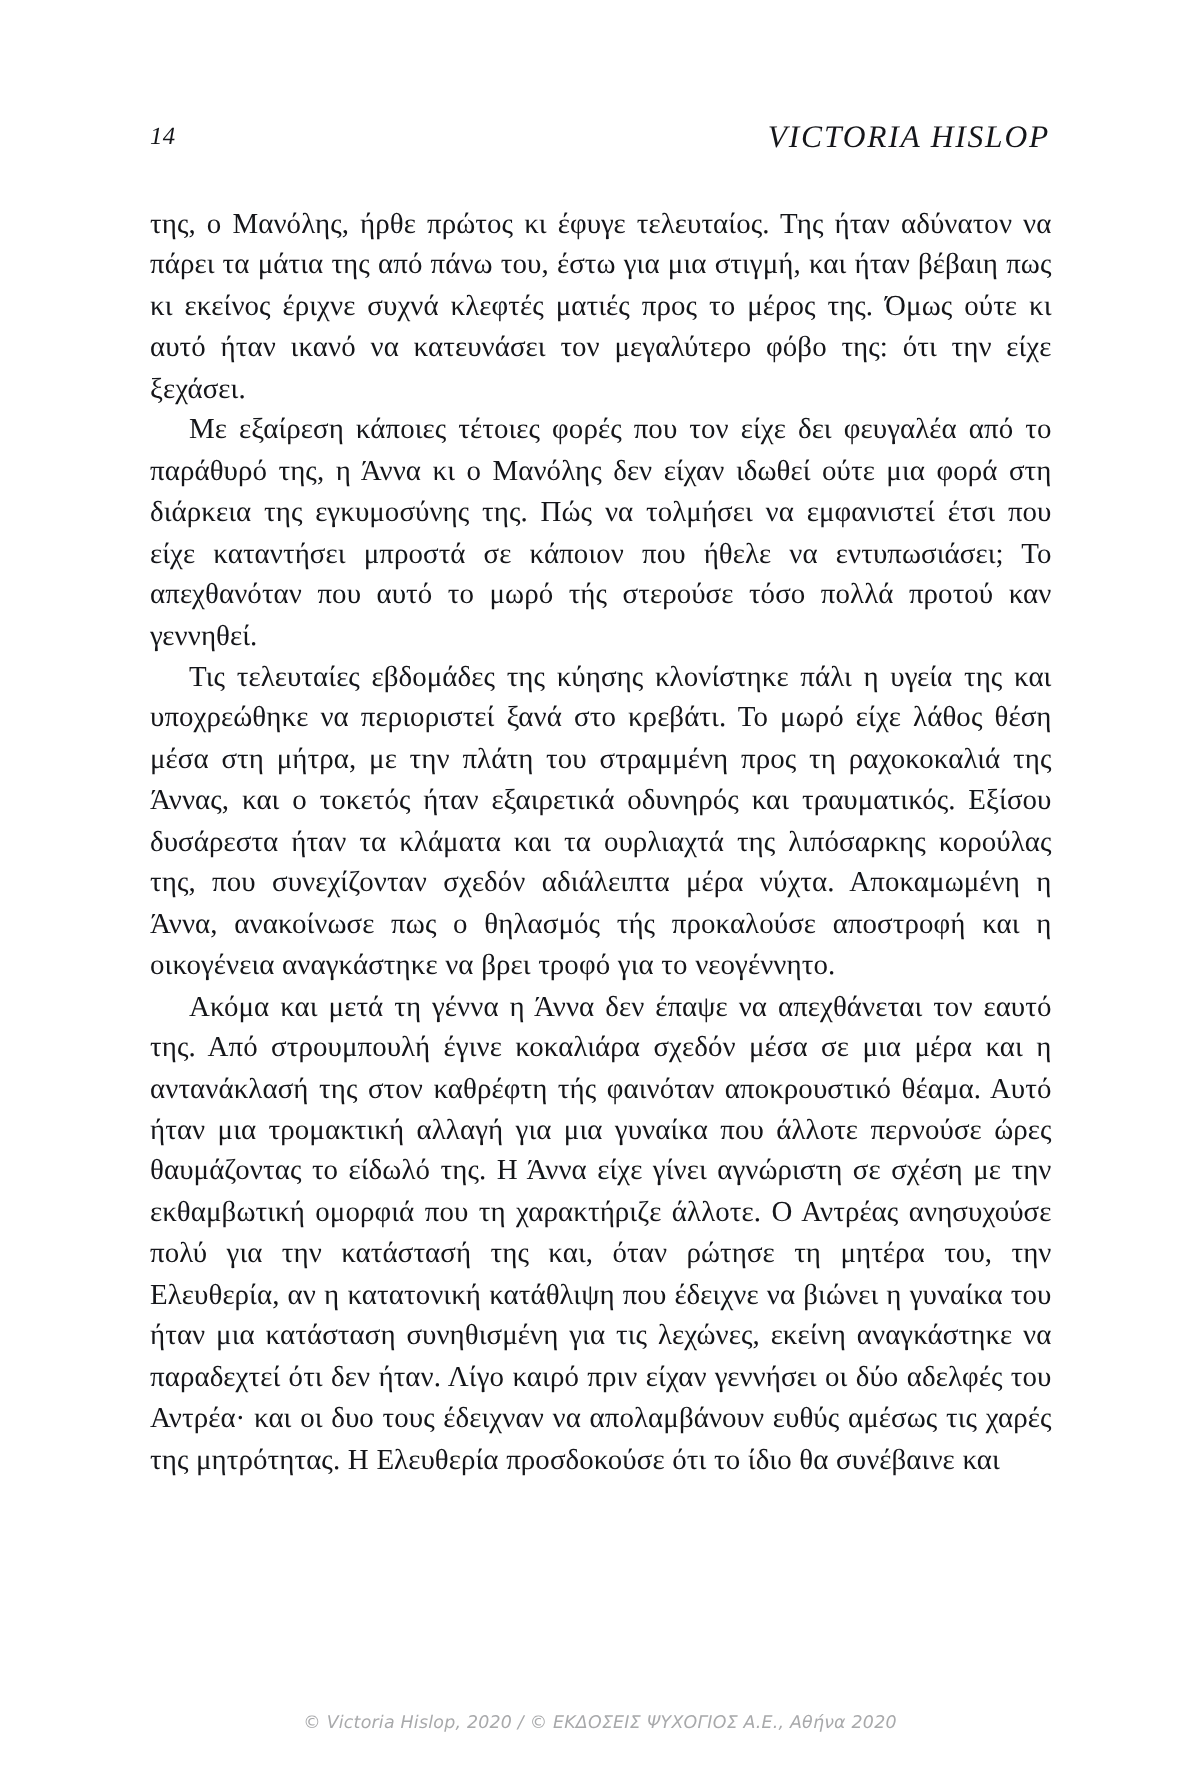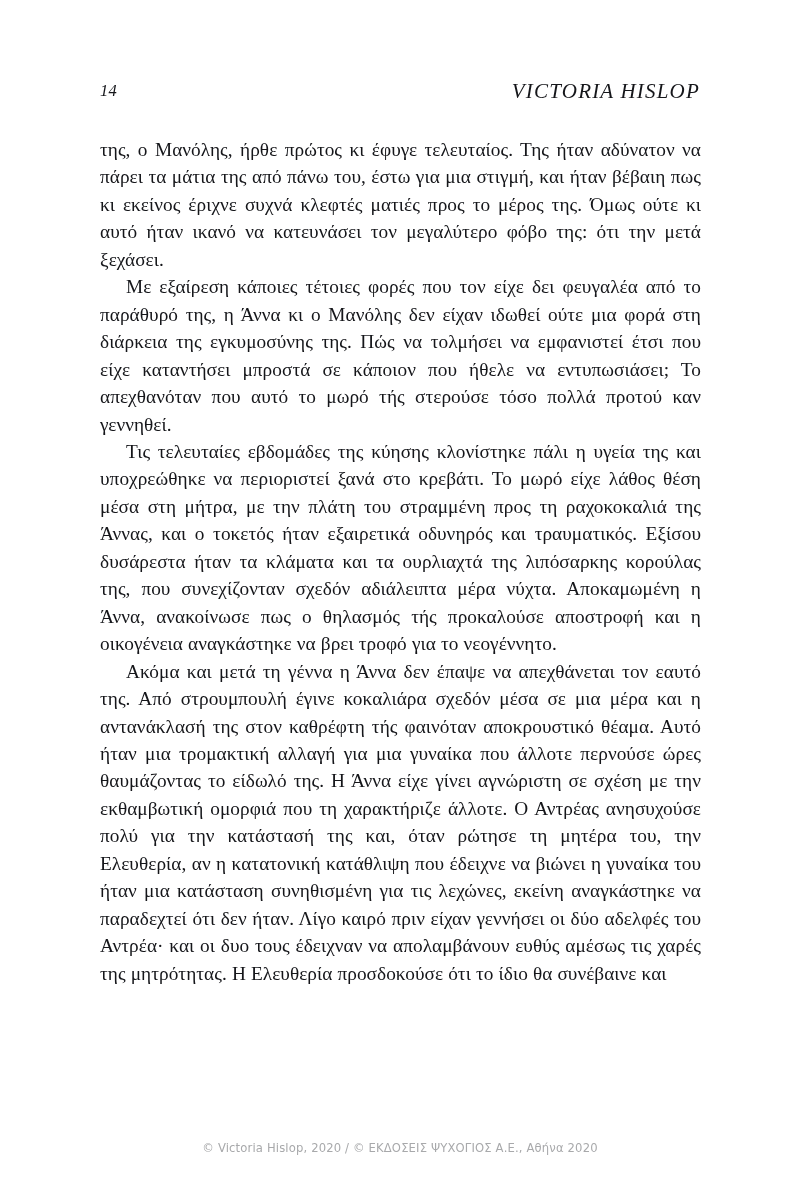--- a/index.html
+++ b/index.html
@@ -81,34 +81,35 @@
     position: absolute;
     left: 0;
     top: 1141px;
     width: 800px;
     text-align: center;
     font-family: "DejaVu Sans", "Liberation Sans", sans-serif;
     font-size: 11.6px;
     letter-spacing: 0.15px;
     color: #a8a9ab;
     white-space: nowrap;
+    font-style: italic;
   }
 </style>
 </head>
 <body>
 
 <div class="page">
 
   <div class="running-head">
     <span class="folio">14</span>
     <span class="book-author">VICTORIA HISLOP</span>
   </div>
 
   <div class="text-block">
-    <p>της, ο Μανόλης, ήρθε πρώτος κι έφυγε τελευταίος. Της ήταν αδύνατον να πάρει τα μάτια της από πάνω του, έστω για μια στιγμή, και ήταν βέβαιη πως κι εκείνος έριχνε συχνά κλεφτές ματιές προς το μέρος της. Όμως ούτε κι αυτό ήταν ικανό να κατευνάσει τον μεγαλύτερο φόβο της: ότι την μετά ξεχάσει.</p>
+    <p>της, ο Μανόλης, ήρθε πρώτος κι έφυγε τελευταίος. Της ήταν αδύνατον να πάρει τα μάτια της από πάνω του, έστω για μια στιγμή, και ήταν βέβαιη πως κι εκείνος έριχνε συχνά κλεφτές ματιές προς το μέρος της. Όμως ούτε κι αυτό ήταν ικανό να κατευνάσει τον μεγαλύτερο φόβο της: ότι την είχε ξεχάσει.</p>
     <p>Με εξαίρεση κάποιες τέτοιες φορές που τον είχε δει φευγαλέα από το παράθυρό της, η Άννα κι ο Μανόλης δεν είχαν ιδωθεί ούτε μια φορά στη διάρκεια της εγκυμοσύνης της. Πώς να τολμήσει να εμφανιστεί έτσι που είχε καταντήσει μπροστά σε κάποιον που ήθελε να εντυπωσιάσει; Το απεχθανόταν που αυτό το μωρό τής στερούσε τόσο πολλά προτού καν γεννηθεί.</p>
     <p>Τις τελευταίες εβδομάδες της κύησης κλονίστηκε πάλι η υγεία της και υποχρεώθηκε να περιοριστεί ξανά στο κρεβάτι. Το μωρό είχε λάθος θέση μέσα στη μήτρα, με την πλάτη του στραμμένη προς τη ραχοκοκαλιά της Άννας, και ο τοκετός ήταν εξαιρετικά οδυνηρός και τραυματικός. Εξίσου δυσάρεστα ήταν τα κλάματα και τα ουρλιαχτά της λιπόσαρκης κορούλας της, που συνεχίζονταν σχεδόν αδιάλειπτα μέρα νύχτα. Αποκαμωμένη η Άννα, ανακοίνωσε πως ο θηλασμός τής προκαλούσε αποστροφή και η οικογένεια αναγκάστηκε να βρει τροφό για το νεογέννητο.</p>
     <p>Ακόμα και μετά τη γέννα η Άννα δεν έπαψε να απεχθάνεται τον εαυτό της. Από στρουμπουλή έγινε κοκαλιάρα σχεδόν μέσα σε μια μέρα και η αντανάκλασή της στον καθρέφτη τής φαινόταν αποκρουστικό θέαμα. Αυτό ήταν μια τρομακτική αλλαγή για μια γυναίκα που άλλοτε περνούσε ώρες θαυμάζοντας το είδωλό της. Η Άννα είχε γίνει αγνώριστη σε σχέση με την εκθαμβωτική ομορφιά που τη χαρακτήριζε άλλοτε. Ο Αντρέας ανησυχούσε πολύ για την κατάστασή της και, όταν ρώτησε τη μητέρα του, την Ελευθερία, αν η κατατονική κατάθλιψη που έδειχνε να βιώνει η γυναίκα του ήταν μια κατάσταση συνηθισμένη για τις λεχώνες, εκείνη αναγκάστηκε να παραδεχτεί ότι δεν ήταν. Λίγο καιρό πριν είχαν γεννήσει οι δύο αδελφές του Αντρέα· και οι δυο τους έδειχναν να απολαμβάνουν ευθύς αμέσως τις χαρές της μητρότητας. Η Ελευθερία προσδοκούσε ότι το ίδιο θα συνέβαινε και</p>
   </div>
 
   <div class="footer-copyright">© Victoria Hislop, 2020 / © ΕΚΔΟΣΕΙΣ ΨΥΧΟΓΙΟΣ Α.Ε., Αθήνα 2020</div>
 
 </div>
 
 </body></html>

